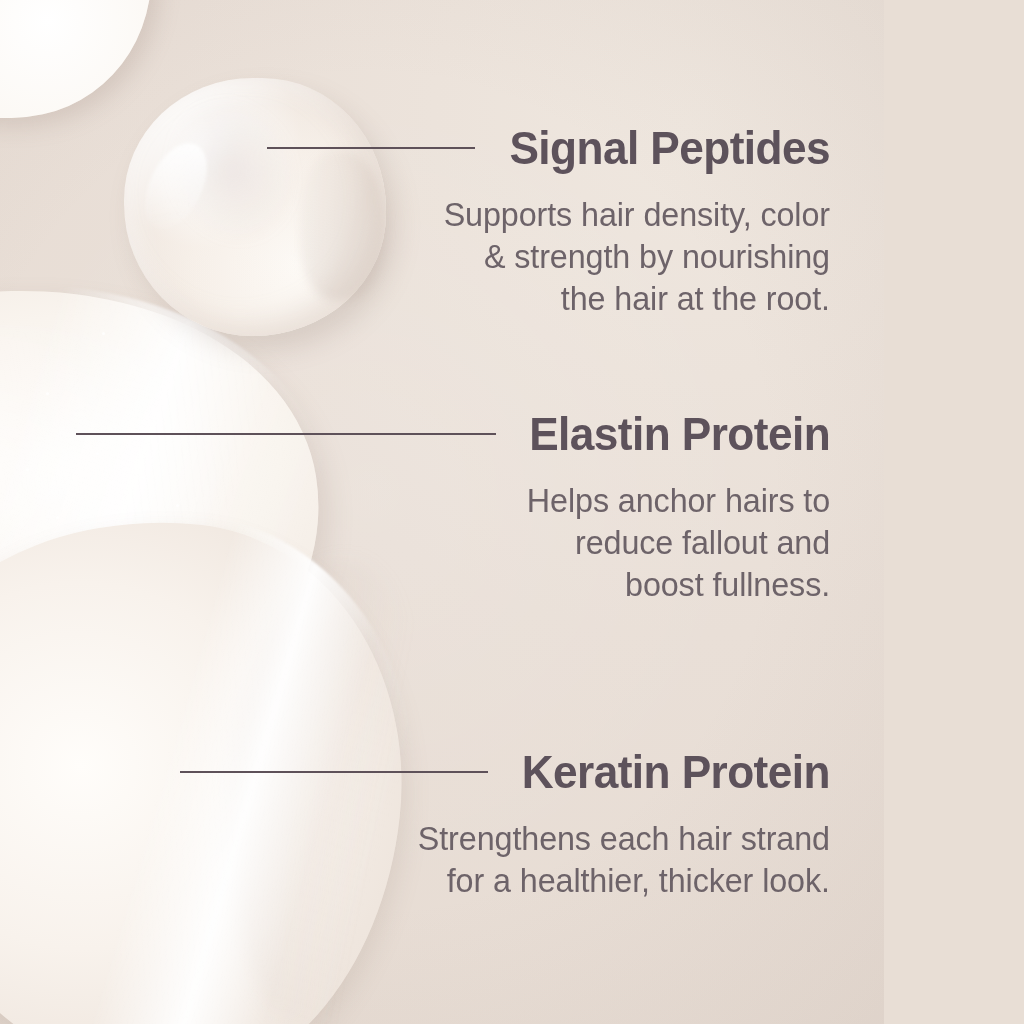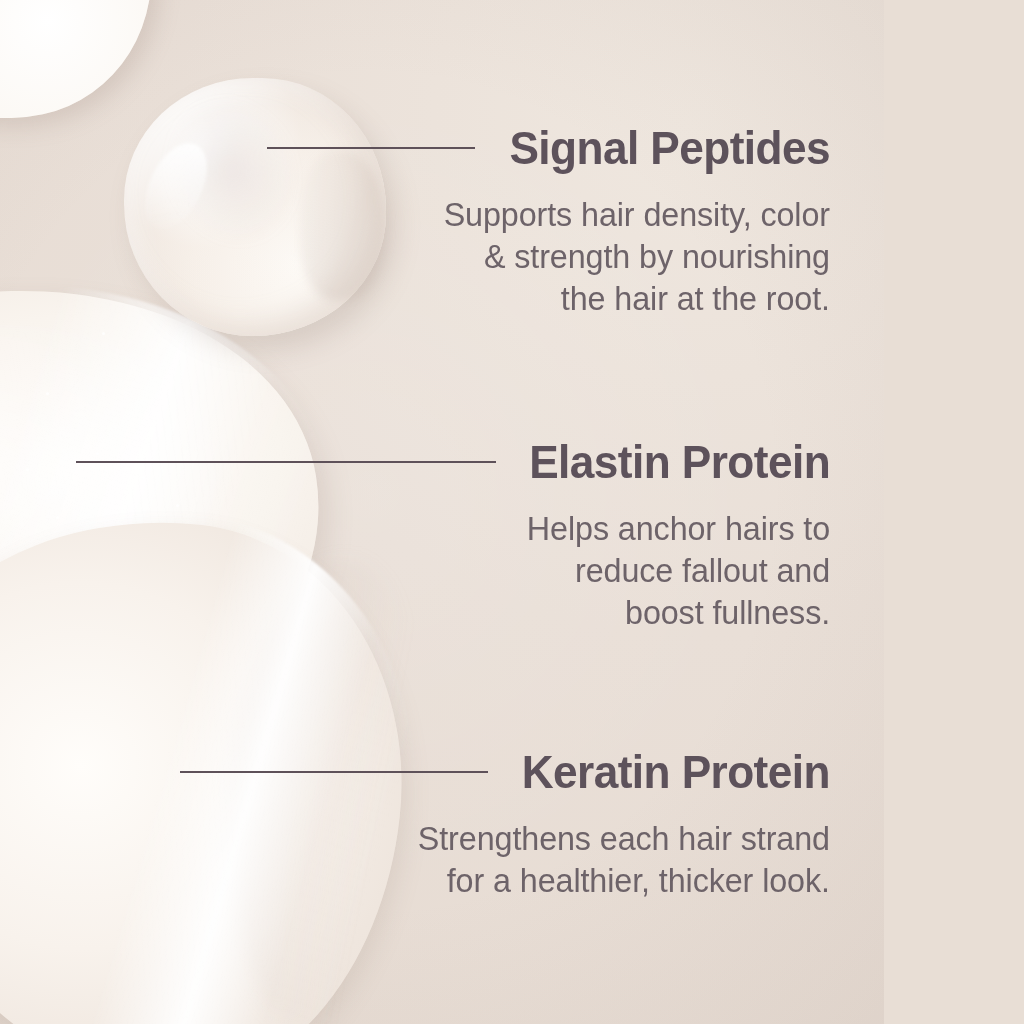--- a/index.html
+++ b/index.html
@@ -199,21 +199,21 @@
     letter-spacing:-0.1px;
     transform:scaleX(.95);
     transform-origin:right center;
     white-space:pre-line;
   }
 
   
   #block-1 { top:124px; }
   #block-1 .leader { width:208px; margin-right:14px; }
 
-  #block-2 { top:438px; }
+  #block-2 { top:410px; }
   #block-2 .leader { width:420px; margin-right:14px; }
 
   #block-3 { top:748px; }
   #block-3 .leader { width:308px; margin-right:14px; }
 </style>
 </head>
 <body>
 
 <div id="stage">
 

